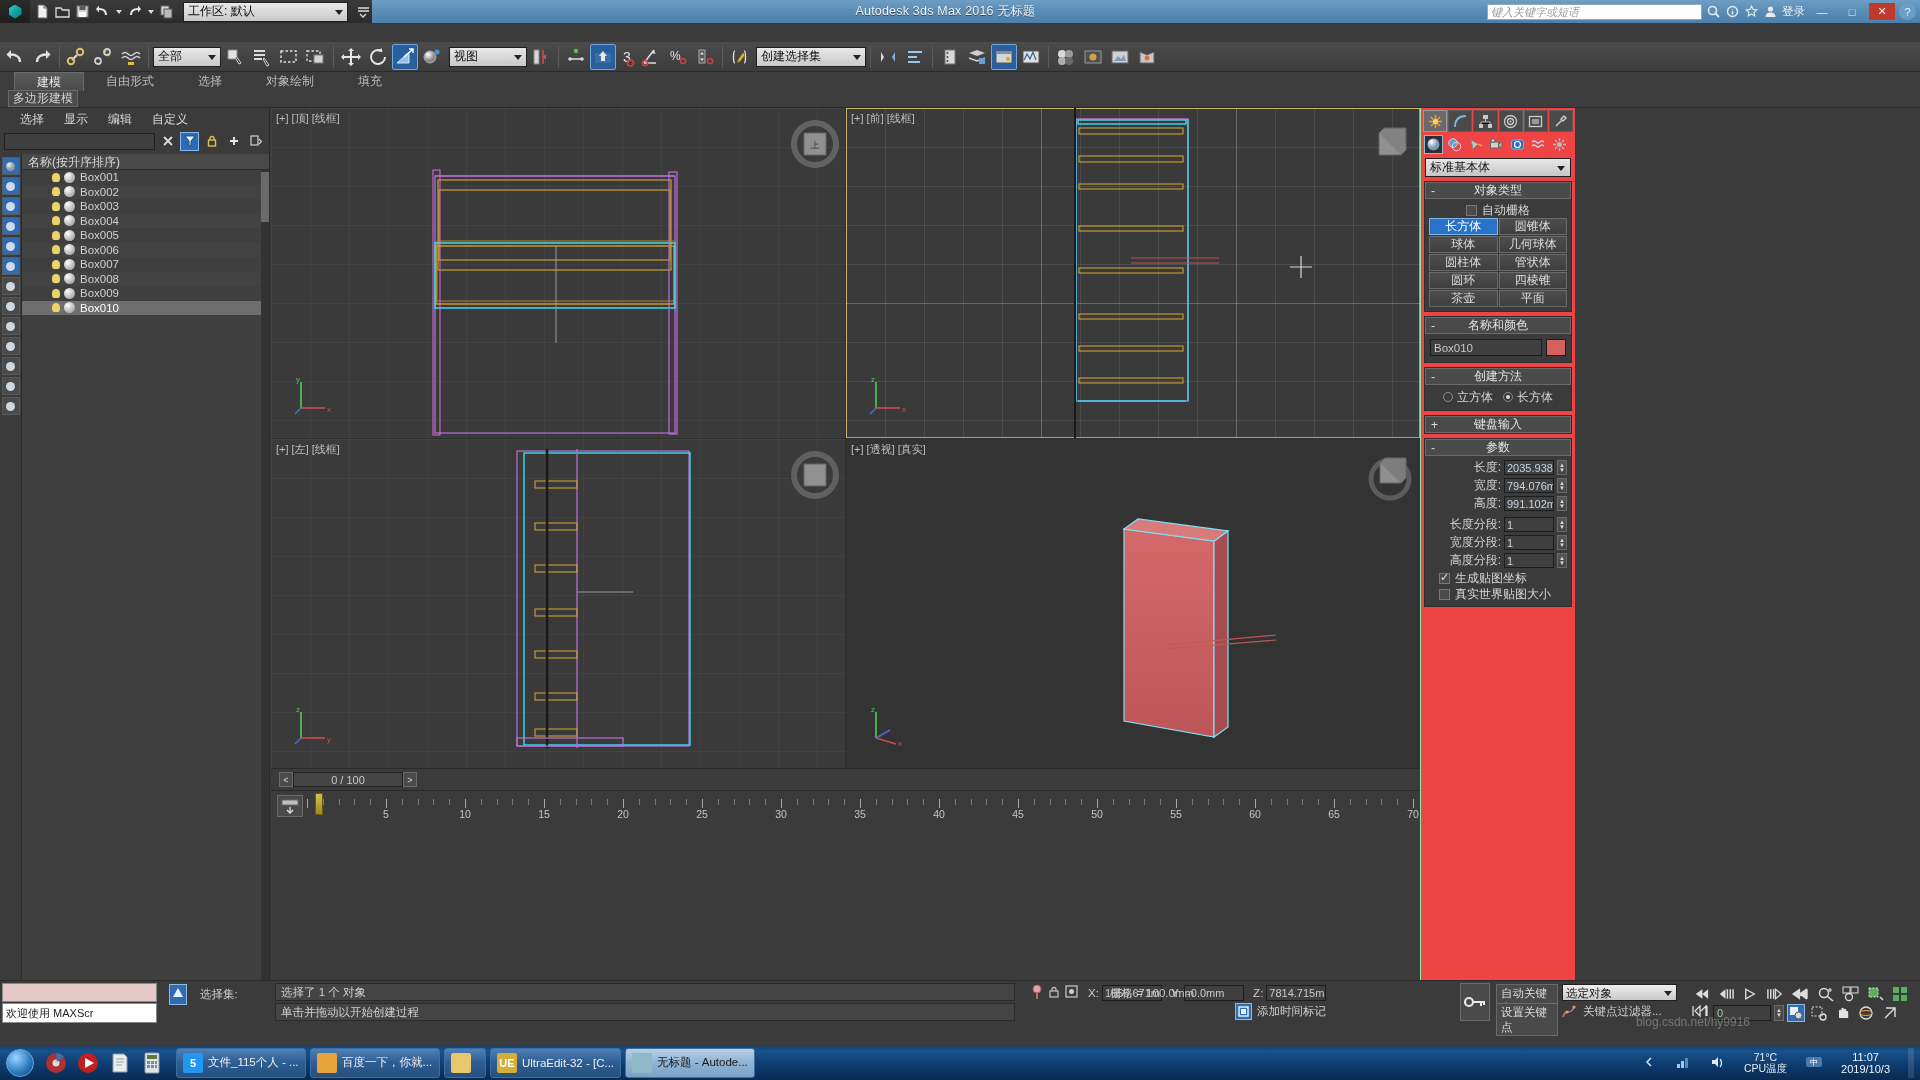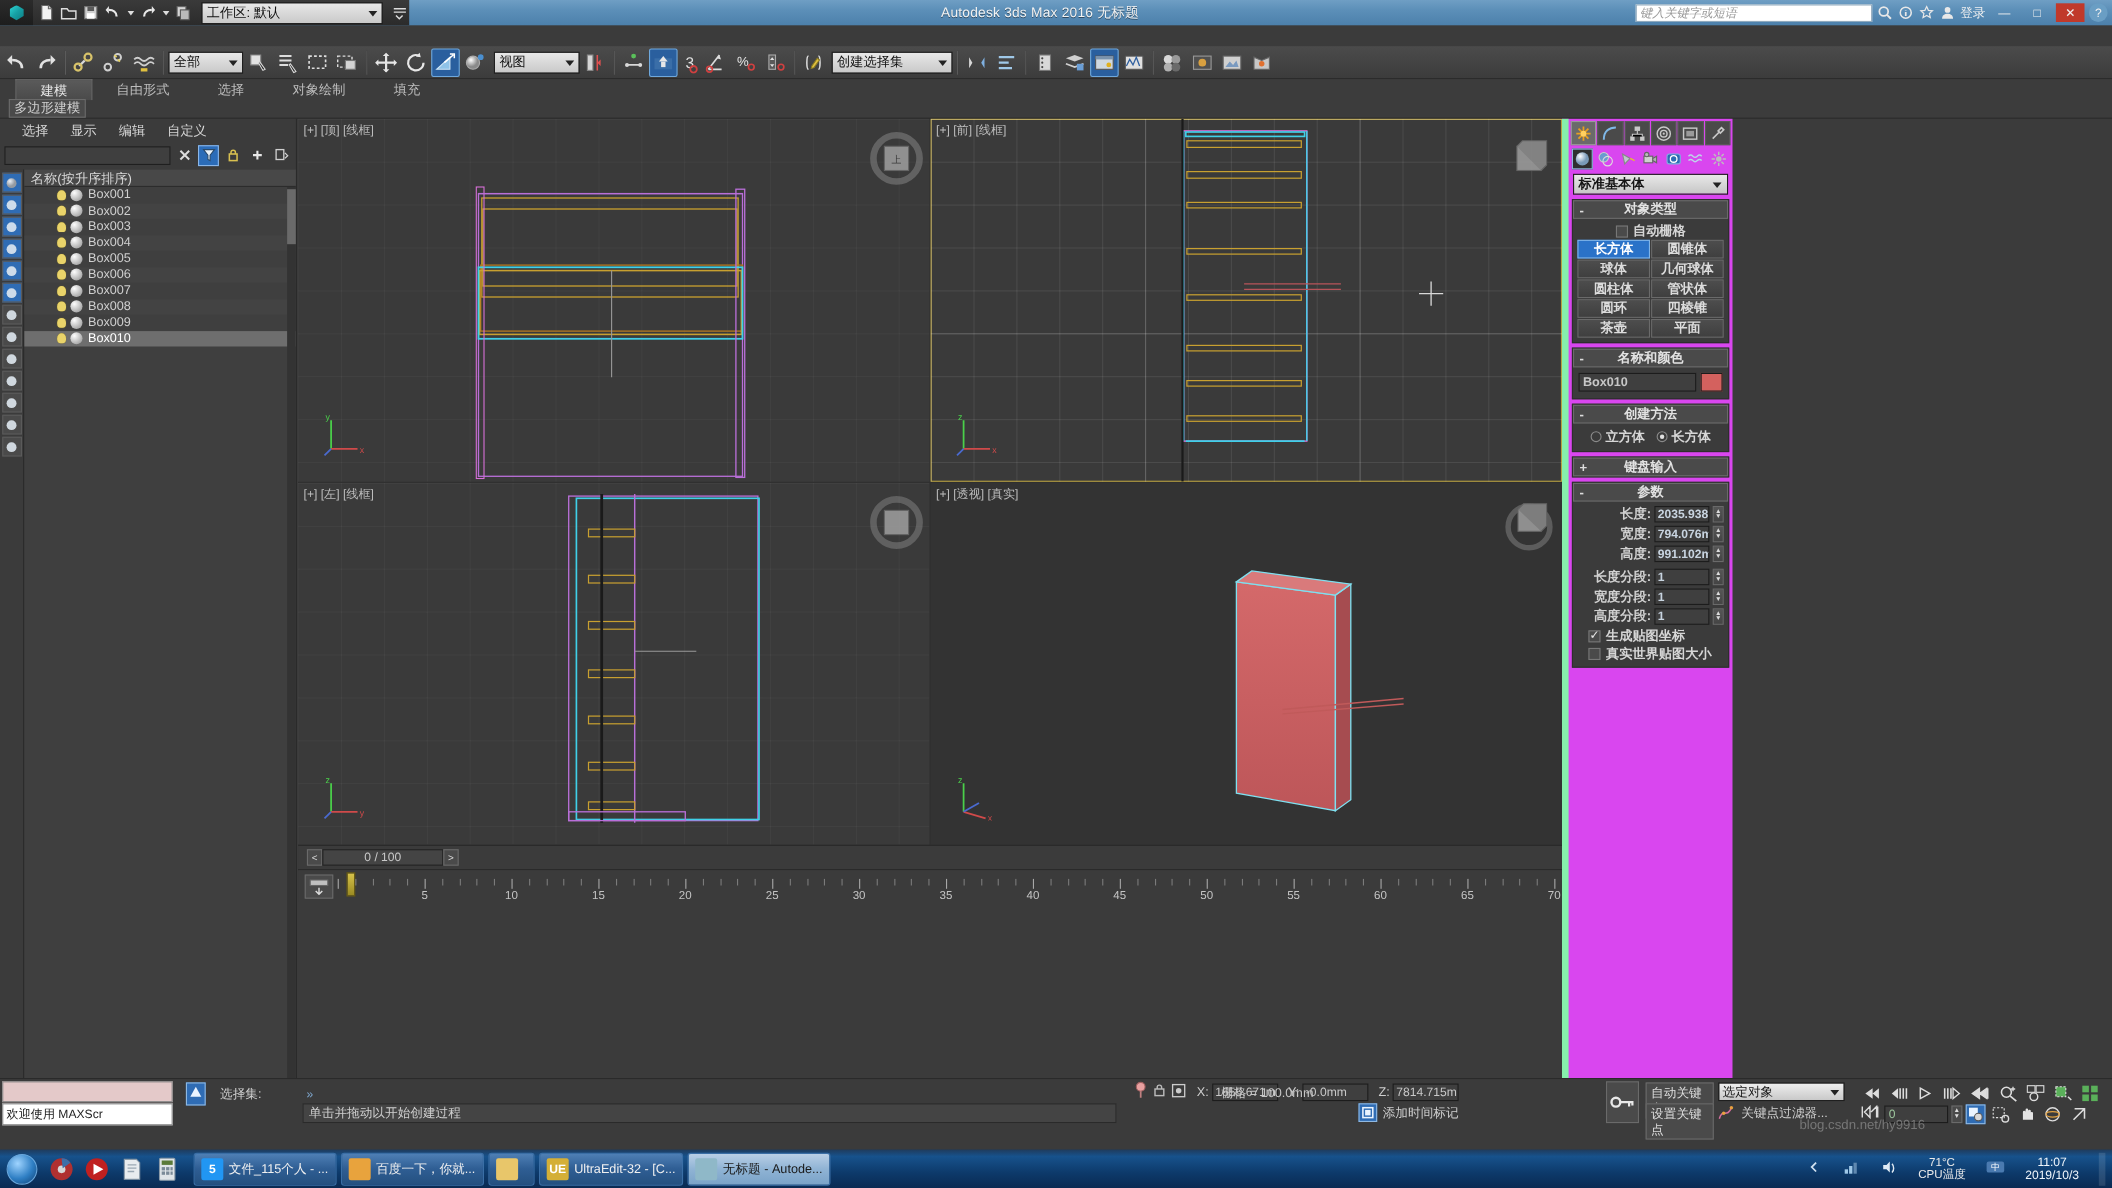--- a/index.html
+++ b/index.html
@@ -101,22 +101,22 @@
                       linear-gradient(to bottom, rgba(255,255,255,.085) 1px, transparent 1px);
      background-size:39px 39px; }
   .grid-bg.major { background-image:linear-gradient(to right, rgba(255,255,255,.16) 1px, transparent 1px),
                       linear-gradient(to bottom, rgba(255,255,255,.16) 1px, transparent 1px);
      background-size:195px 195px; }
   .vcube { position:absolute; right:12px; top:8px; width:46px; height:46px; z-index:5; opacity:.9; }
   .axis { position:absolute; left:22px; bottom:22px; width:44px; height:44px; z-index:5; }
 
   
   .cmdpanel { position:absolute; left:1420px; top:108px; width:500px; height:872px; background:#3b3b3b; }
-  .cp-inner { position:absolute; left:0; top:0; width:155px; height:872px; background:#d946ef;
-     border-left:6px solid #86efac;font-weight:bold; }
+  .cp-inner { position:absolute; left:0; top:0; width:155px; height:872px; background:#ef4444;
+     border-left:1px solid #86efac; }
   .cp-tabs { display:flex; height:24px; gap:1px; padding:2px 2px 0 2px; }
   .cp-tab { flex:1; height:22px; border:1px solid #5a5a5a; background:#4a4a4a;
      display:flex; align-items:center; justify-content:center; }
   .cp-tab.active { background:#6a6a6a; border-color:#9a9a9a; }
   .cp-icons { display:flex; gap:2px; padding:3px 3px; height:24px; }
   .cpi { width:19px; height:19px; border:1px solid transparent; display:flex; align-items:center; justify-content:center; }
   .cpi.on { background:#2f2f2f; border:1px solid #8fb8e0; }
   .cp-combo { margin:2px 4px; height:19px; background:linear-gradient(to bottom,#e8e8e8,#c6c6c6);
      border:1px solid #1f1f1f; color:#151515; font-size:12px; display:flex; align-items:center; padding:0 4px;
      position:relative; }
@@ -1312,20 +1312,21 @@
             <path d="M7 2l5 9H2z" fill="#eaf4ff"></path>
           </svg>
       </span>
       <span style="font-size:11.5px;color:#cfcfcf">选择集:</span>
       <span style="font-size:11px;color:#7fa8d0;margin-left:28px">»</span>
     </div>
 
     <div class="maxscript-top"></div>
     <div class="maxscript">欢迎使用 MAXScr</div>
 
+    <div class="prompt1">选择了 1 个 对象</div>
     <div class="prompt2">单击并拖动以开始创建过程</div>
 
     <div class="coord" style="left:1030px">
       <span>
         <svg width="14" height="16" viewBox="0 0 14 16">
             <circle cx="7" cy="5" r="4" fill="#e8a0a0" stroke="#a06060"></circle>
             <path d="M7 9v6" stroke="#c08080" stroke-width="1.6"></path>
           </svg>
       </span>
       <span>

